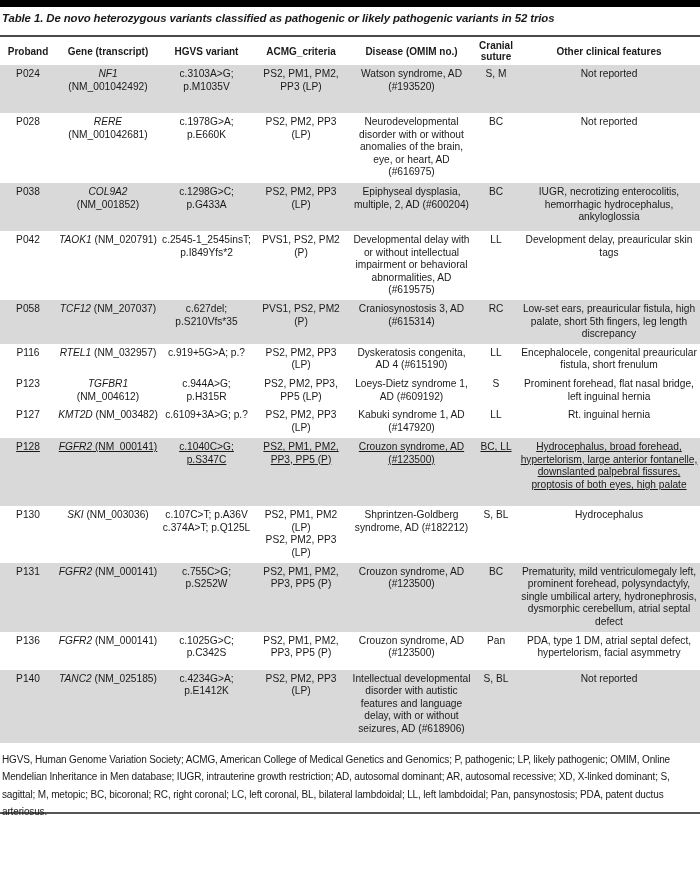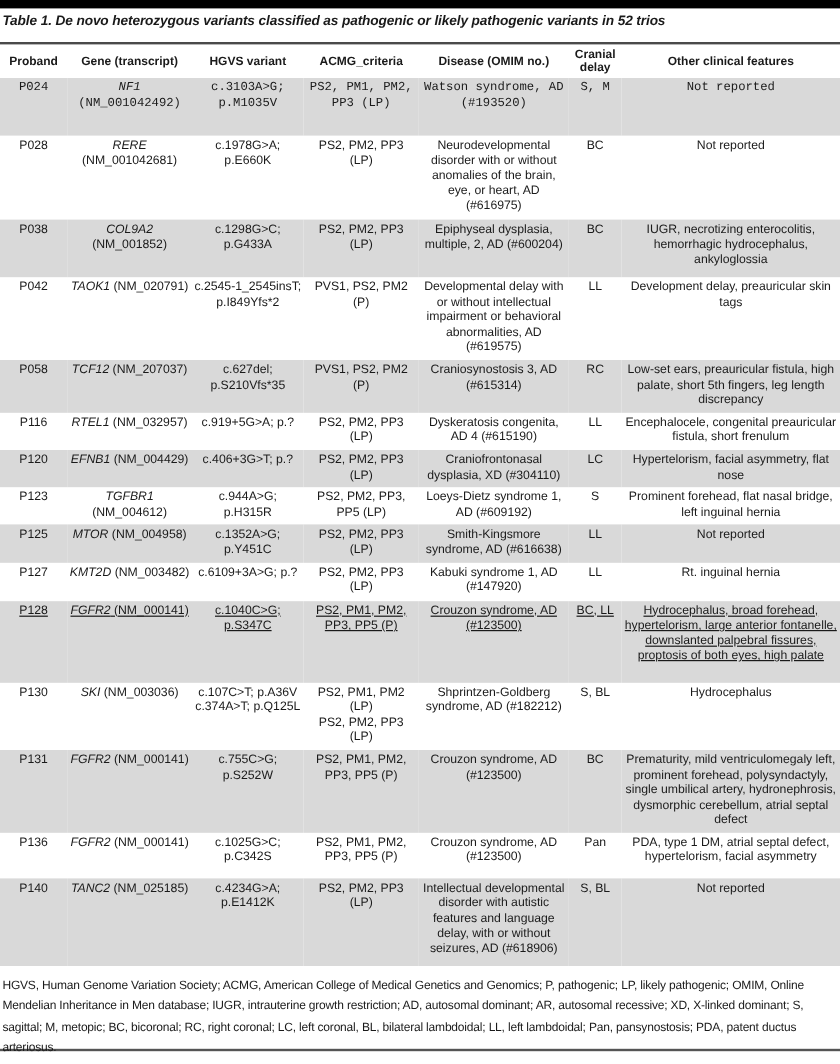--- a/index.html
+++ b/index.html
@@ -49,26 +49,26 @@
     <col style="width:44px">
     <col style="width:182px">
   </colgroup>
   <thead>
     <tr>
       <th>Proband</th>
       <th>Gene (transcript)</th>
       <th>HGVS variant</th>
       <th>ACMG_criteria</th>
       <th>Disease (OMIM no.)</th>
-      <th>Cranial delay</th>
+      <th>Cranial suture</th>
       <th>Other clinical features</th>
     </tr>
   </thead>
   <tbody id="tbody">
-      <tr class="shade" style="height: 48px; font-family: Liberation Mono, monospace;">
+      <tr class="shade" style="height: 48px;">
         <td class="pre">P024</td>
         <td class="gene pre"><i>NF1</i><span> (NM_001042492)</span></td>
         <td class="pre">c.3103A&gt;G;
 p.M1035V</td>
         <td class="pre">PS2, PM1, PM2,
 PP3 (LP)</td>
         <td class="pre">Watson syndrome, AD
 (#193520)</td>
         <td class="pre">S, M</td>
         <td class="pre">Not reported</td>
@@ -114,47 +114,29 @@
       </tr>
       <tr style="height: 28px;">
         <td class="pre">P116</td>
         <td class="gene pre"><i>RTEL1</i><span> (NM_032957)</span></td>
         <td class="pre">c.919+5G&gt;A; p.?</td>
         <td class="pre">PS2, PM2, PP3 (LP)</td>
         <td class="pre">Dyskeratosis congenita, AD 4 (#615190)</td>
         <td class="pre">LL</td>
         <td class="pre">Encephalocele, congenital preauricular fistula, short frenulum</td>
       </tr>
-      <tr class="shade" style="height: 28px;">
-        <td class="pre">P120</td>
-        <td class="gene pre"><i>EFNB1</i><span> (NM_004429)</span></td>
-        <td class="pre">c.406+3G&gt;T; p.?</td>
-        <td class="pre">PS2, PM2, PP3 (LP)</td>
-        <td class="pre">Craniofrontonasal dysplasia, XD (#304110)</td>
-        <td class="pre">LC</td>
-        <td class="pre">Hypertelorism, facial asymmetry, flat nose</td>
-      </tr>
       <tr style="height: 30px;">
         <td class="pre">P123</td>
         <td class="gene pre"><i>TGFBR1</i><span> (NM_004612)</span></td>
         <td class="pre">c.944A&gt;G; p.H315R</td>
         <td class="pre">PS2, PM2, PP3,
 PP5 (LP)</td>
         <td class="pre">Loeys-Dietz syndrome 1, AD (#609192)</td>
         <td class="pre">S</td>
         <td class="pre">Prominent forehead, flat nasal bridge, left inguinal hernia</td>
-      </tr>
-      <tr class="shade" style="height: 29px;">
-        <td class="pre">P125</td>
-        <td class="gene pre"><i>MTOR</i><span> (NM_004958)</span></td>
-        <td class="pre">c.1352A&gt;G; p.Y451C</td>
-        <td class="pre">PS2, PM2, PP3 (LP)</td>
-        <td class="pre">Smith-Kingsmore syndrome, AD (#616638)</td>
-        <td class="pre">LL</td>
-        <td class="pre">Not reported</td>
       </tr>
       <tr style="height: 32px;">
         <td class="pre">P127</td>
         <td class="gene pre"><i>KMT2D</i><span> (NM_003482)</span></td>
         <td class="pre">c.6109+3A&gt;G; p.?</td>
         <td class="pre">PS2, PM2, PP3 (LP)</td>
         <td class="pre">Kabuki syndrome 1, AD (#147920)</td>
         <td class="pre">LL</td>
         <td class="pre">Rt. inguinal hernia</td>
       </tr>

